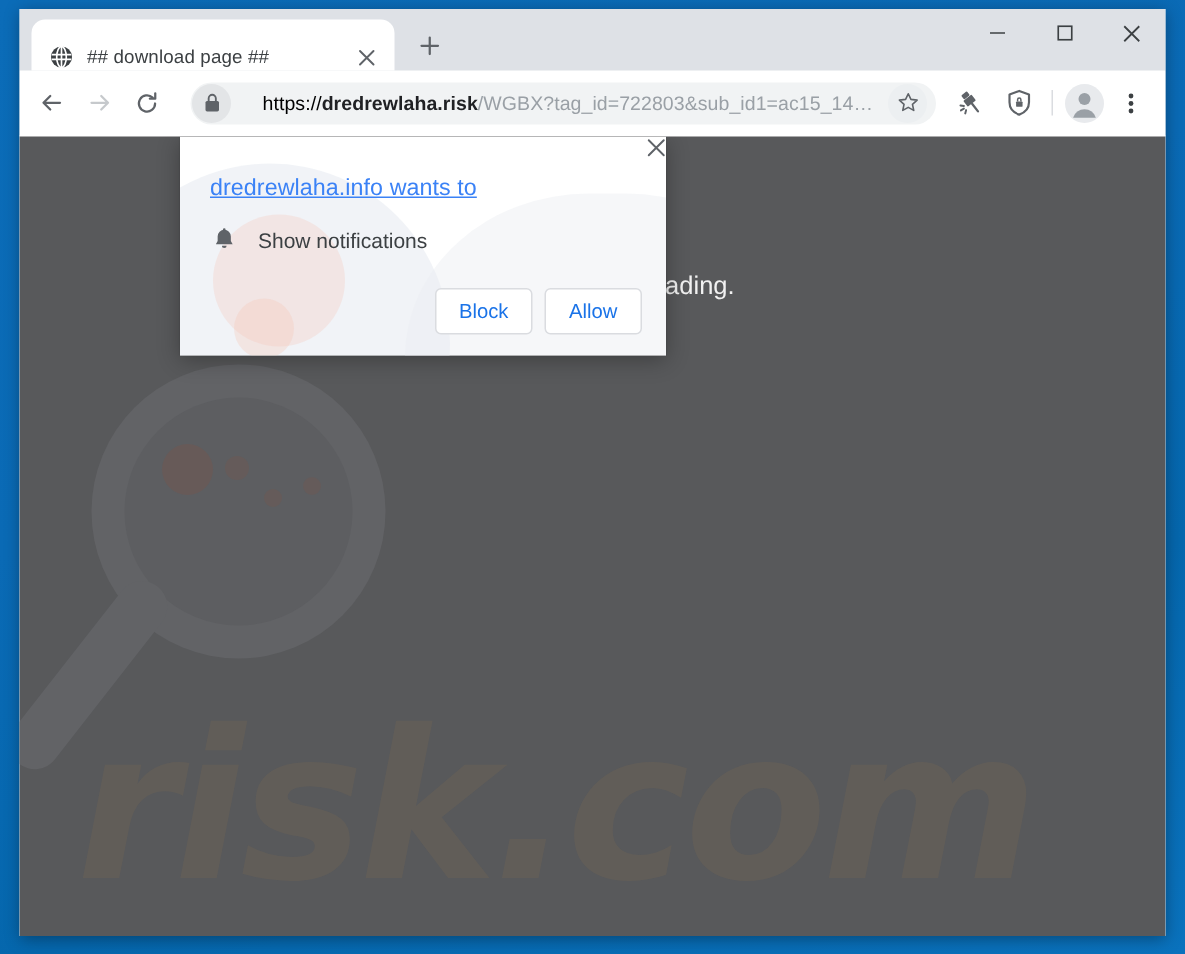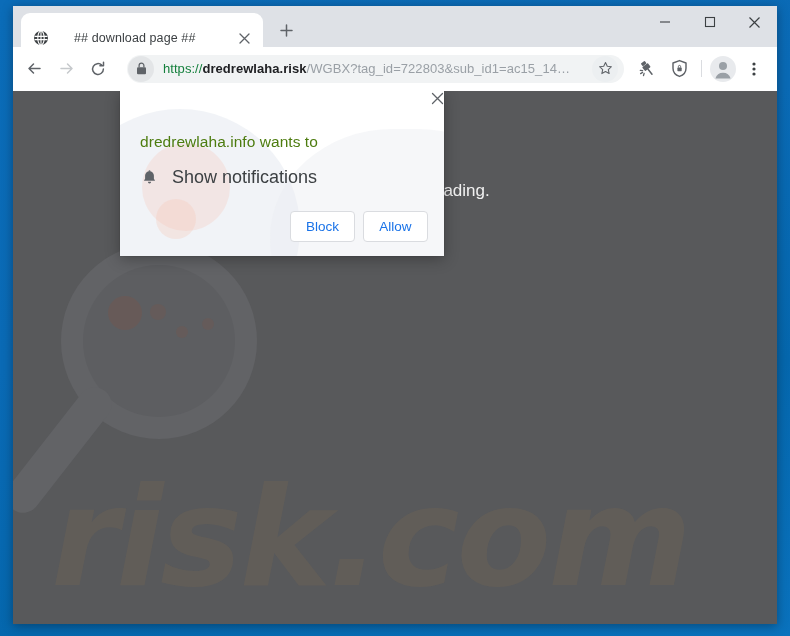--- a/index.html
+++ b/index.html
@@ -46,21 +46,21 @@
 
   .tab {
     position: relative;
     display: flex;
     align-items: center;
     height: 34px;
     width: 242px;
     background: #ffffff;
     border-radius: 9px 9px 0 0;
     padding: 16px 10px 0 12px;
-    gap: 25px;
+    gap: 9px;
   }
 
   .tab-favicon {
     width: 16px; height: 16px;
     flex: none;
     display: flex; align-items: center; justify-content: center;
   }
 
   .tab-title {
     flex: 1;
@@ -145,21 +145,21 @@
     flex: 1;
     font-size: 13px;
     color: #9aa0a6;
     white-space: nowrap;
     overflow: hidden;
     padding-left: 9px;
     letter-spacing: 0.05px;
     min-width: 0;
   }
   .url-text .host { color: #202124; font-weight: bold; }
-  .url-text .scheme { color: #15803d; }
+  .url-text .scheme { color: #000000; margin-left: 12px; }
 
   .star-btn {
     width: 26px; height: 26px;
     border-radius: 50%;
     background: #eceff1;
     display: flex; align-items: center; justify-content: center;
     flex: none;
     margin-right: 2px;
   }
 
@@ -323,38 +323,39 @@
     position: absolute;
     right: -4px;
     top: -4px;
     width: 22px; height: 22px;
     display: flex; align-items: center; justify-content: center;
     z-index: 5;
   }
 
   .perm-title {
     font-size: 15.5px;
-    color: #4d7c0f;
+    color: #3b82f6;
     letter-spacing: 0.05px;
-    margin-top: 26px;
+    margin-top: 10px;
+    text-decoration: underline;
   }
 
   .perm-row {
     display: flex;
     align-items: center;
     gap: 14px;
     margin-top: 16px;
   }
   .perm-row-icon {
     width: 18px; height: 18px;
     display: flex; align-items: center; justify-content: center;
     flex: none;
   }
   .perm-row-label {
-    font-size: 18px;
+    font-size: 14px;
     color: #3c4043;
   }
 
   .perm-actions {
     display: flex;
     justify-content: flex-end;
     gap: 8px;
     margin-top: 23px;
   }
   .perm-btn {

